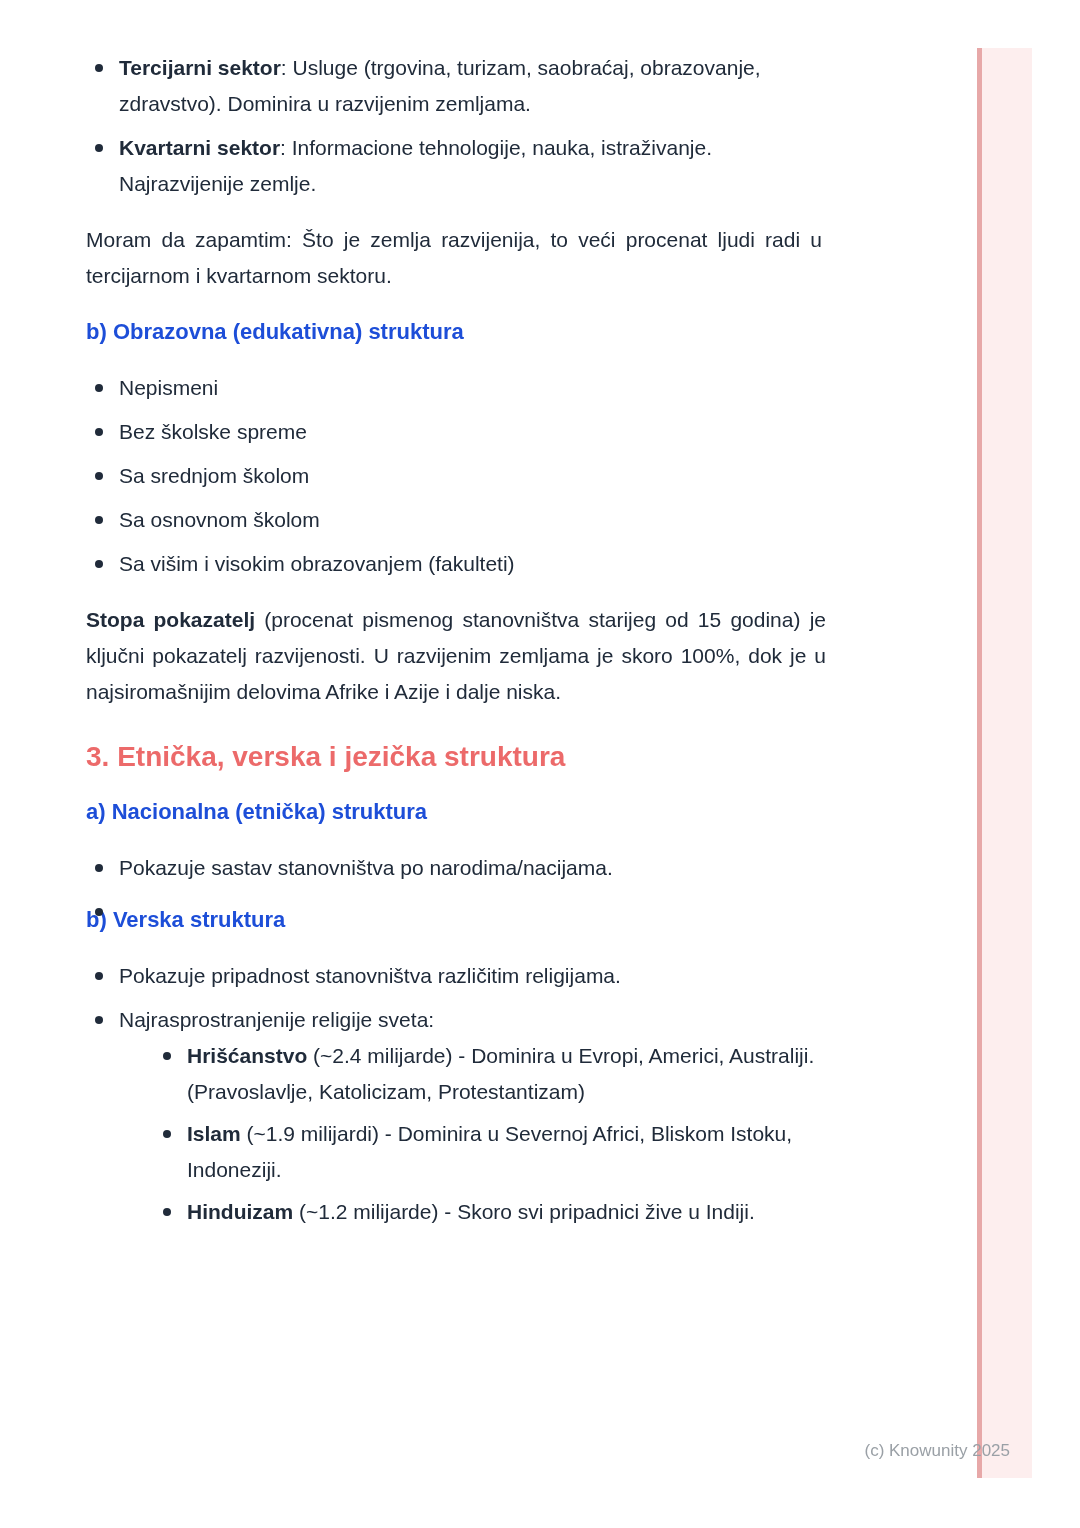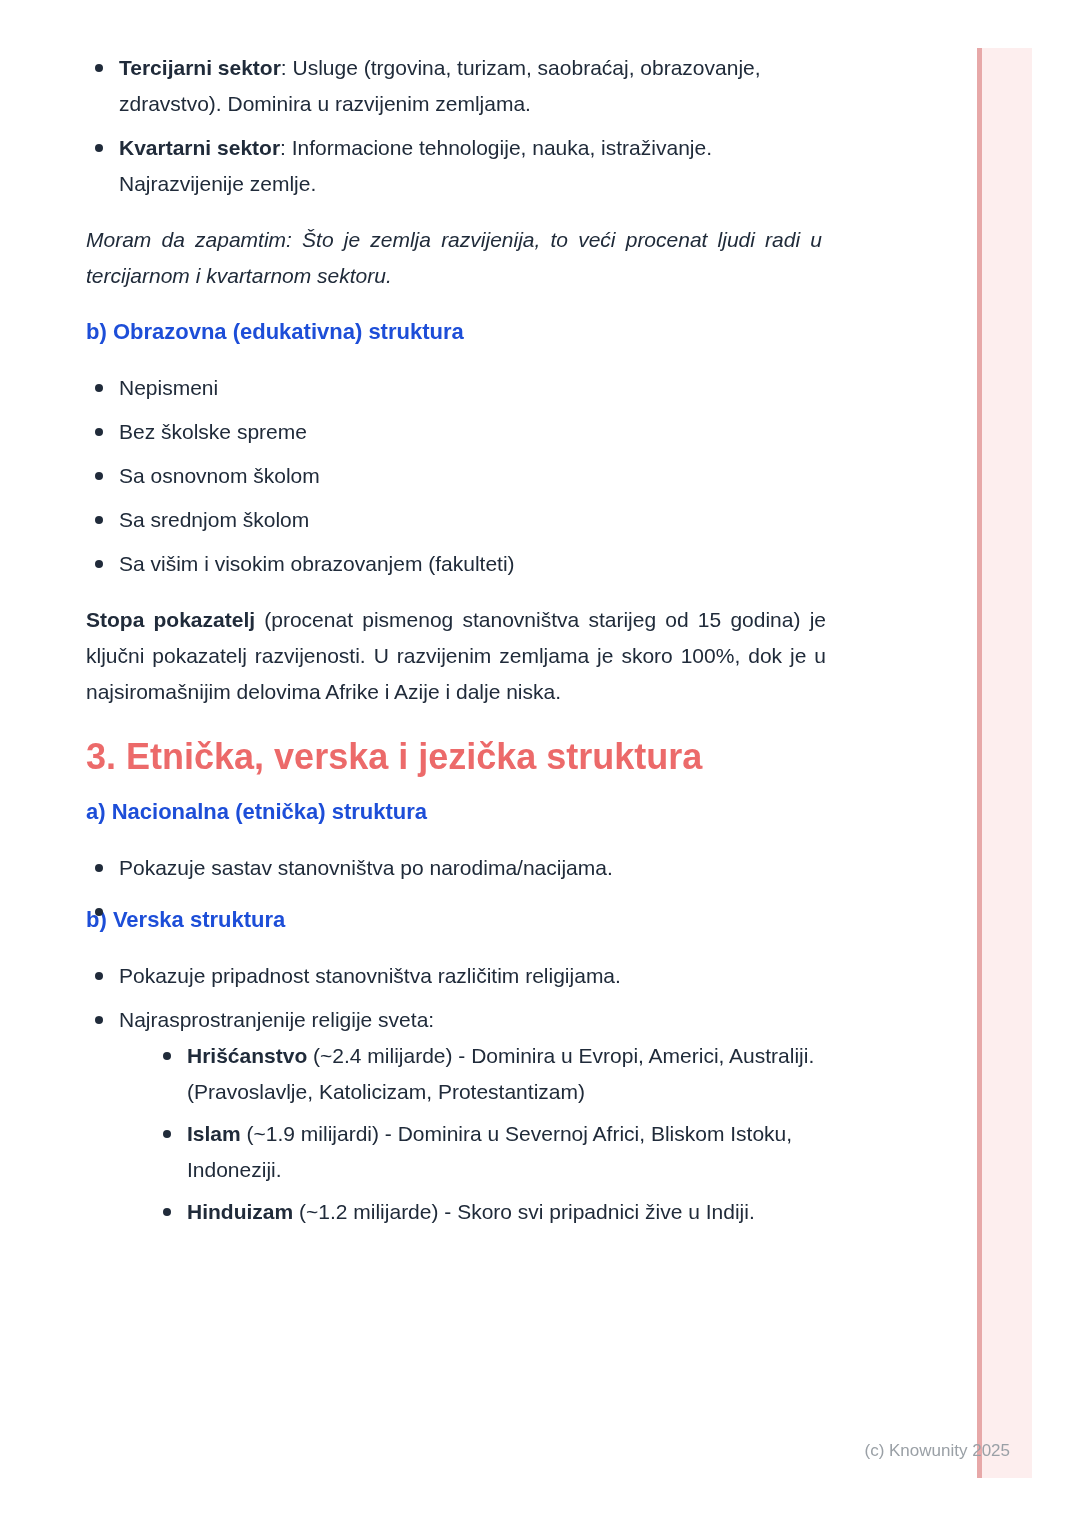--- a/index.html
+++ b/index.html
@@ -46,35 +46,34 @@
     left: 9px; top: 14px;
     width: 8px; height: 8px;
     border-radius: 50%;
     background: #202b3a;
   }
   ul.sub { margin: 0 0 0 33px; padding: 0; }
   ul.sub > li { position: relative; padding-left: 35px; margin-bottom: 6px; }
   ul.sub > li:last-child { margin-bottom: 4px; }
   ul.sub .dot { left: 11px; }
   .note {
-    font-style: italic;
     text-align: justify;
     margin: 0 4px 24px 0;
   }
   h3.subhead {
     font-size: 22px;
     font-weight: 700;
     line-height: 28px;
     margin: 0 0 24px 0;
     color: #1d4ed8;
   }
   .intro { margin: 0 0 18px 0; }
   .literacy { text-align: justify; margin: 0 0 30px 0; }
   h2.section-red {
-    font-size: 36px;
+    font-size: 28px;
     font-weight: 600;
     line-height: 34px;
     margin: 0 0 24px 0;
     color: #ec6a6a;
   }
   .watermark {
     position: absolute;
     top: 1440px; right: 70px;
     font-size: 17px;
     line-height: 22px;
@@ -111,25 +110,25 @@
       <li>
         <span class="dot"></span>
         <span>Nepismeni</span>
       </li>
       <li>
         <span class="dot"></span>
         <span>Bez školske spreme</span>
       </li>
       <li>
         <span class="dot"></span>
-        <span>Sa osnovnom školom</span>
+        <span>Sa srednjom školom</span>
       </li>
       <li>
         <span class="dot"></span>
-        <span>Sa srednjom školom</span>
+        <span>Sa osnovnom školom</span>
       </li>
       <li>
         <span class="dot"></span>
         <span>Sa višim i visokim obrazovanjem (fakulteti)</span>
       </li>
     </ul>
 
     <p class="literacy"><b>Stopa pokazatelj</b><span> (procenat pismenog stanovništva starijeg od 15 godina) je ključni pokazatelj razvijenosti. U razvijenim zemljama je skoro 100%, dok je u najsiromašnijim delovima Afrike i Azije i dalje niska.</span></p>
 
     <h2 class="section-red">3. Etnička, verska i jezička struktura</h2>

